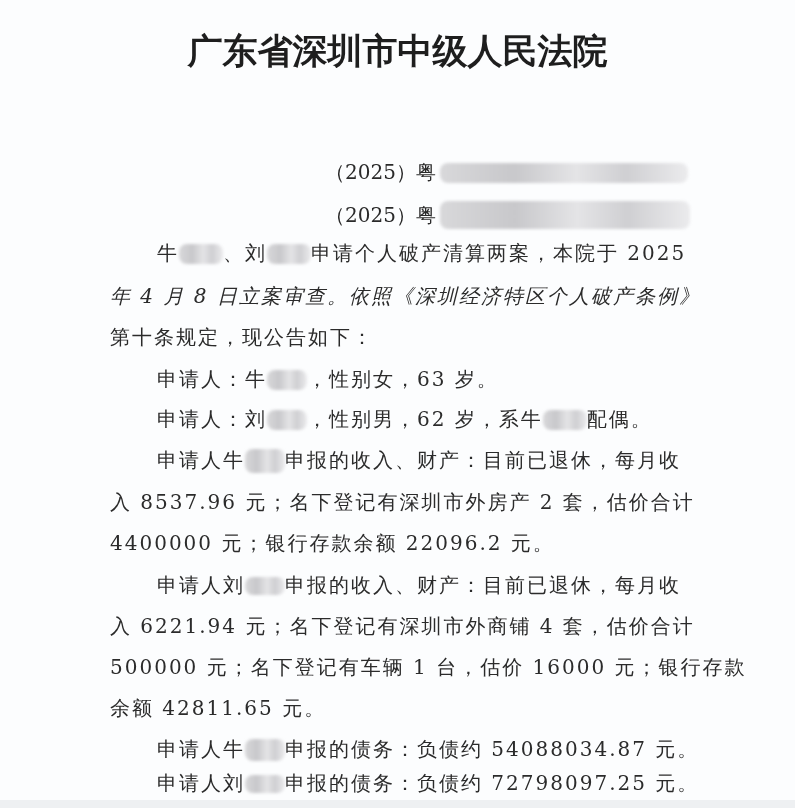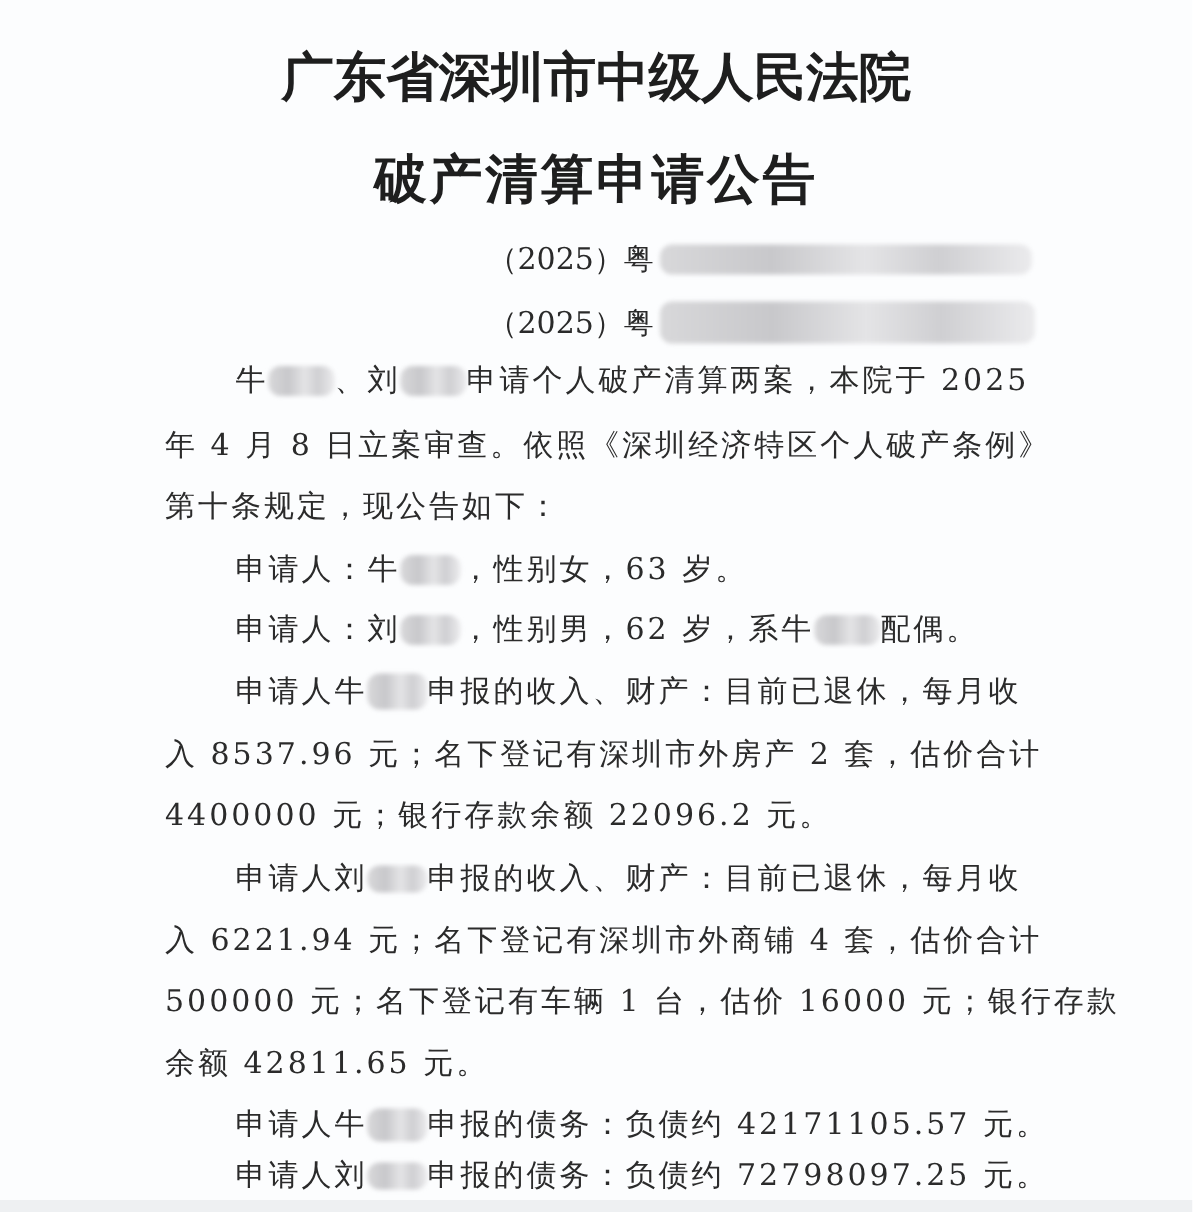--- a/index.html
+++ b/index.html
@@ -71,39 +71,38 @@
     align-items: center;
   }
   .indent { left: 157px; }
 </style>
 </head>
 <body>
 
 <div class="page">
 
   <div class="title title-1">广东省深圳市中级人民法院</div>
-  <div class="title title-2">破产清算申请公告</div>
 
   <div class="case-line case-1">
     <span>（2025）粤</span>
     <span class="redact" style="width:248px;height:20px;margin-left:4px;"></span>
   </div>
   <div class="case-line case-2">
     <span>（2025）粤</span>
     <span class="redact" style="width:250px;height:28px;margin-left:4px;"></span>
   </div>
 
   <div class="line indent" style="top:240px;">
     <span>牛</span>
     <span class="redact" style="width:44px;height:20px;"></span>
     <span>、刘</span>
     <span class="redact" style="width:44px;height:20px;"></span>
     <span>申请个人破产清算两案，本院于 2025</span>
   </div>
-  <div class="line" style="top:283px;">年 4 月 8 日立案审查。依照《深圳经济特区个人破产条例》</div>
+  <div class="line" style="top:283px;font-style:italic;">年 4 月 8 日立案审查。依照《深圳经济特区个人破产条例》</div>
   <div class="line" style="top:324px;">第十条规定，现公告如下：</div>
 
   <div class="line indent" style="top:366px;">
     <span>申请人：牛</span>
     <span class="redact" style="width:40px;height:20px;"></span>
     <span>，性别女，63 岁。</span>
   </div>
 
   <div class="line indent" style="top:406px;">
     <span>申请人：刘</span>
@@ -126,21 +125,21 @@
     <span class="redact" style="width:40px;height:18px;"></span>
     <span>申报的收入、财产：目前已退休，每月收</span>
   </div>
   <div class="line" style="top:613px;">入 6221.94 元；名下登记有深圳市外商铺 4 套，估价合计</div>
   <div class="line" style="top:654px;">500000 元；名下登记有车辆 1 台，估价 16000 元；银行存款</div>
   <div class="line" style="top:695px;">余额 42811.65 元。</div>
 
   <div class="line indent" style="top:736px;">
     <span>申请人牛</span>
     <span class="redact" style="width:40px;height:22px;"></span>
-    <span>申报的债务：负债约 42171105.57 元。</span>
+    <span>申报的债务：负债约 54088034.87 元。</span>
   </div>
   <div class="line indent" style="top:770px;">
     <span>申请人刘</span>
     <span class="redact" style="width:40px;height:18px;"></span>
     <span>申报的债务：负债约 72798097.25 元。</span>
   </div>
 
 </div>
 <div class="bottom-strip"></div>
 

